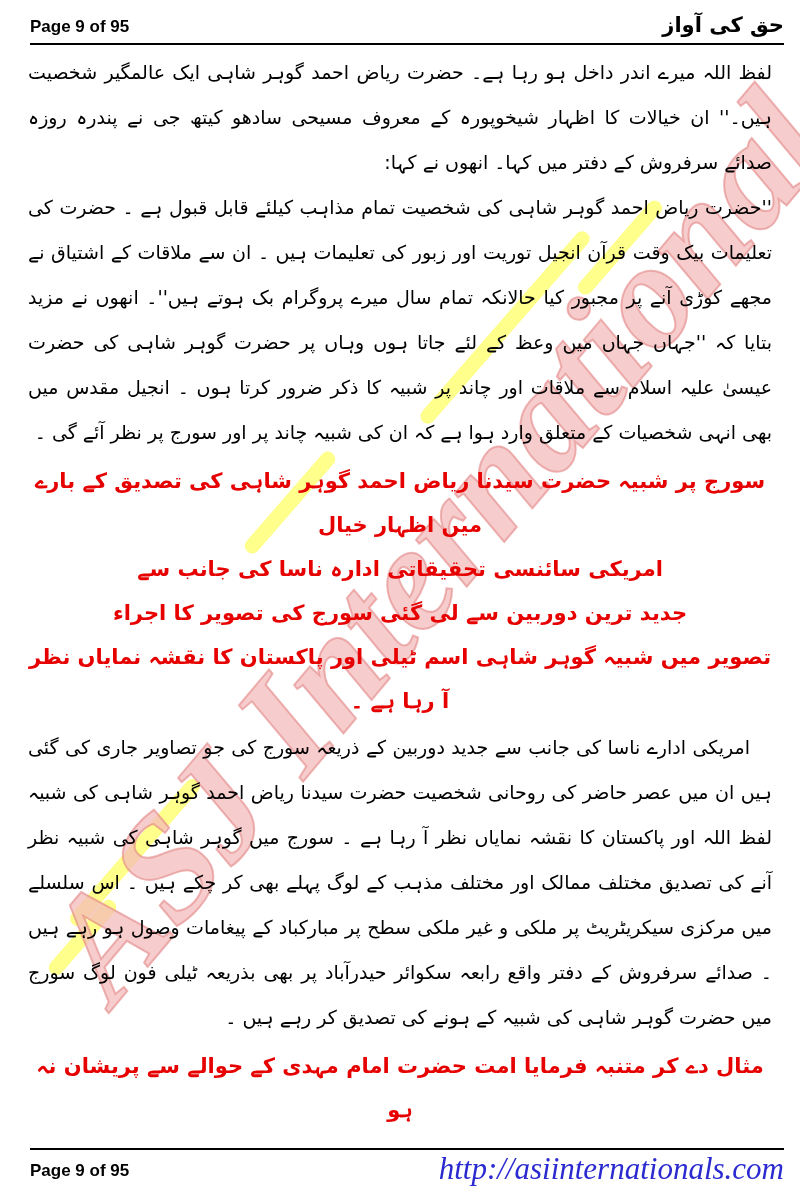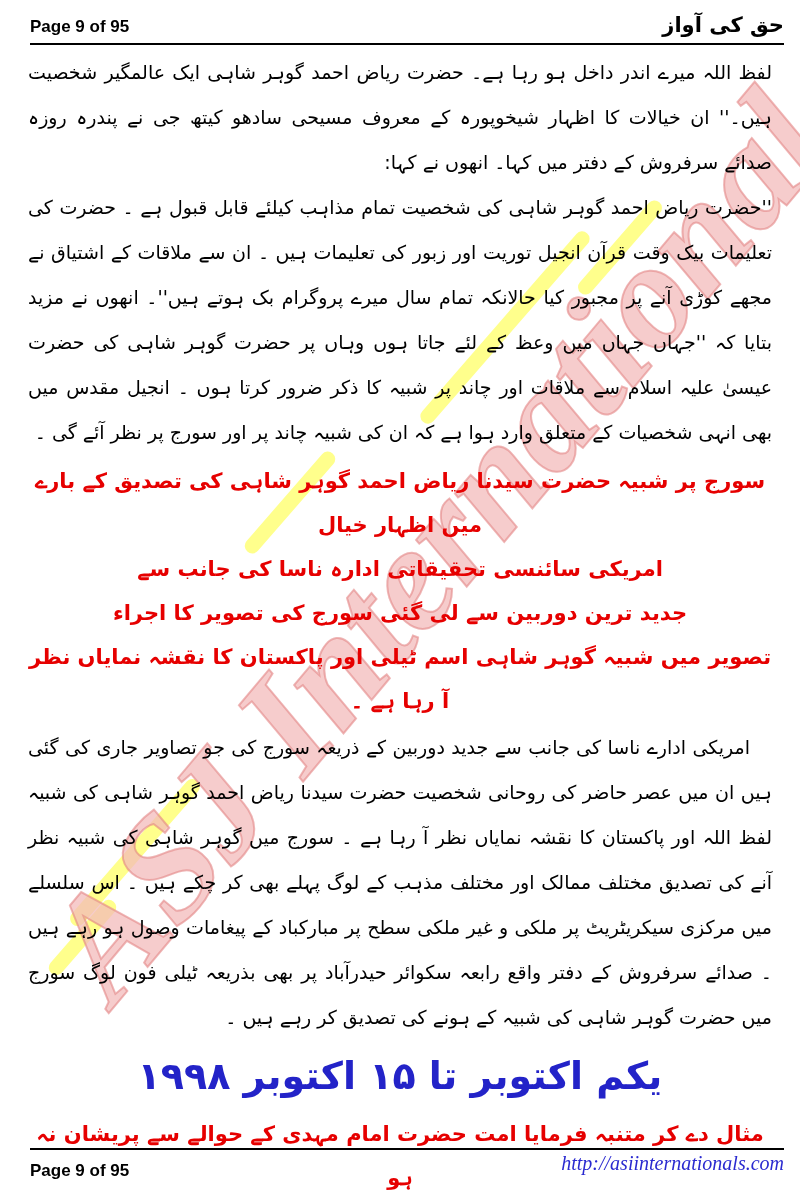--- a/index.html
+++ b/index.html
@@ -69,21 +69,21 @@
   }
   
   .footer{
     position:absolute;left:30px;right:16px;top:1148px;z-index:2;
     border-top:2px solid #000;padding-top:2px;
     display:flex;justify-content:space-between;align-items:flex-start;
   }
   .footer .page-label{font-size:17px;}
   .site-link{
     font-family:"Liberation Serif",serif;
-    font-style:italic;font-size:20px;
+    font-style:italic;font-size:31px;
     color:#2a2ad0;text-decoration:none;line-height:1.1;
   }
 </style>
 </head>
 <body>
 
 <div class="page">
 
   <div class="watermark-layer">
     <div class="streak s1"></div>
@@ -105,21 +105,20 @@
 
     <div class="announce-block">
       <p class="red-line">سورج پر شبیہ حضرت سیدنا ریاض احمد گوہر شاہی کی تصدیق کے بارے میں اظہار خیال</p>
       <p class="red-line">امریکی سائنسی تحقیقاتی ادارہ ناسا کی جانب سے</p>
       <p class="red-line">جدید ترین دوربین سے لی گئی سورج کی تصویر کا اجراء</p>
       <p class="red-line">تصویر میں شبیہ گوہر شاہی اسم ٹیلی اور پاکستان کا نقشہ نمایاں نظر آ رہا ہے ۔</p>
     </div>
 
     <p class="body-par indent">امریکی ادارے ناسا کی جانب سے جدید دوربین کے ذریعہ سورج کی جو تصاویر جاری کی گئی ہیں ان میں عصر حاضر کی روحانی شخصیت حضرت سیدنا ریاض احمد گوہر شاہی کی شبیہ لفظ اللہ اور پاکستان کا نقشہ نمایاں نظر آ رہا ہے ۔ سورج میں گوہر شاہی کی شبیہ نظر آنے کی تصدیق مختلف ممالک اور مختلف مذہب کے لوگ پہلے بھی کر چکے ہیں ۔ اس سلسلے میں مرکزی سیکریٹریٹ پر ملکی و غیر ملکی سطح پر مبارکباد کے پیغامات وصول ہو رہے ہیں ۔ صدائے سرفروش کے دفتر واقع رابعہ سکوائر حیدرآباد پر بھی بذریعہ ٹیلی فون لوگ سورج میں حضرت گوہر شاہی کی شبیہ کے ہونے کی تصدیق کر رہے ہیں ۔</p>
 
-    <div class="date-heading">یکم اکتوبر تا ۱۵ اکتوبر ۱۹۹۸</div>
 
     <div class="announce-block">
       <p class="red-line">مثال دے کر متنبہ فرمایا امت حضرت امام مہدی کے حوالے سے پریشان نہ ہو</p>
     </div>
 
   </div>
 
   <div class="footer">
     <span class="page-label">Page 9 of 95</span>
     <a class="site-link" href="#">http://asiinternationals.com</a>

